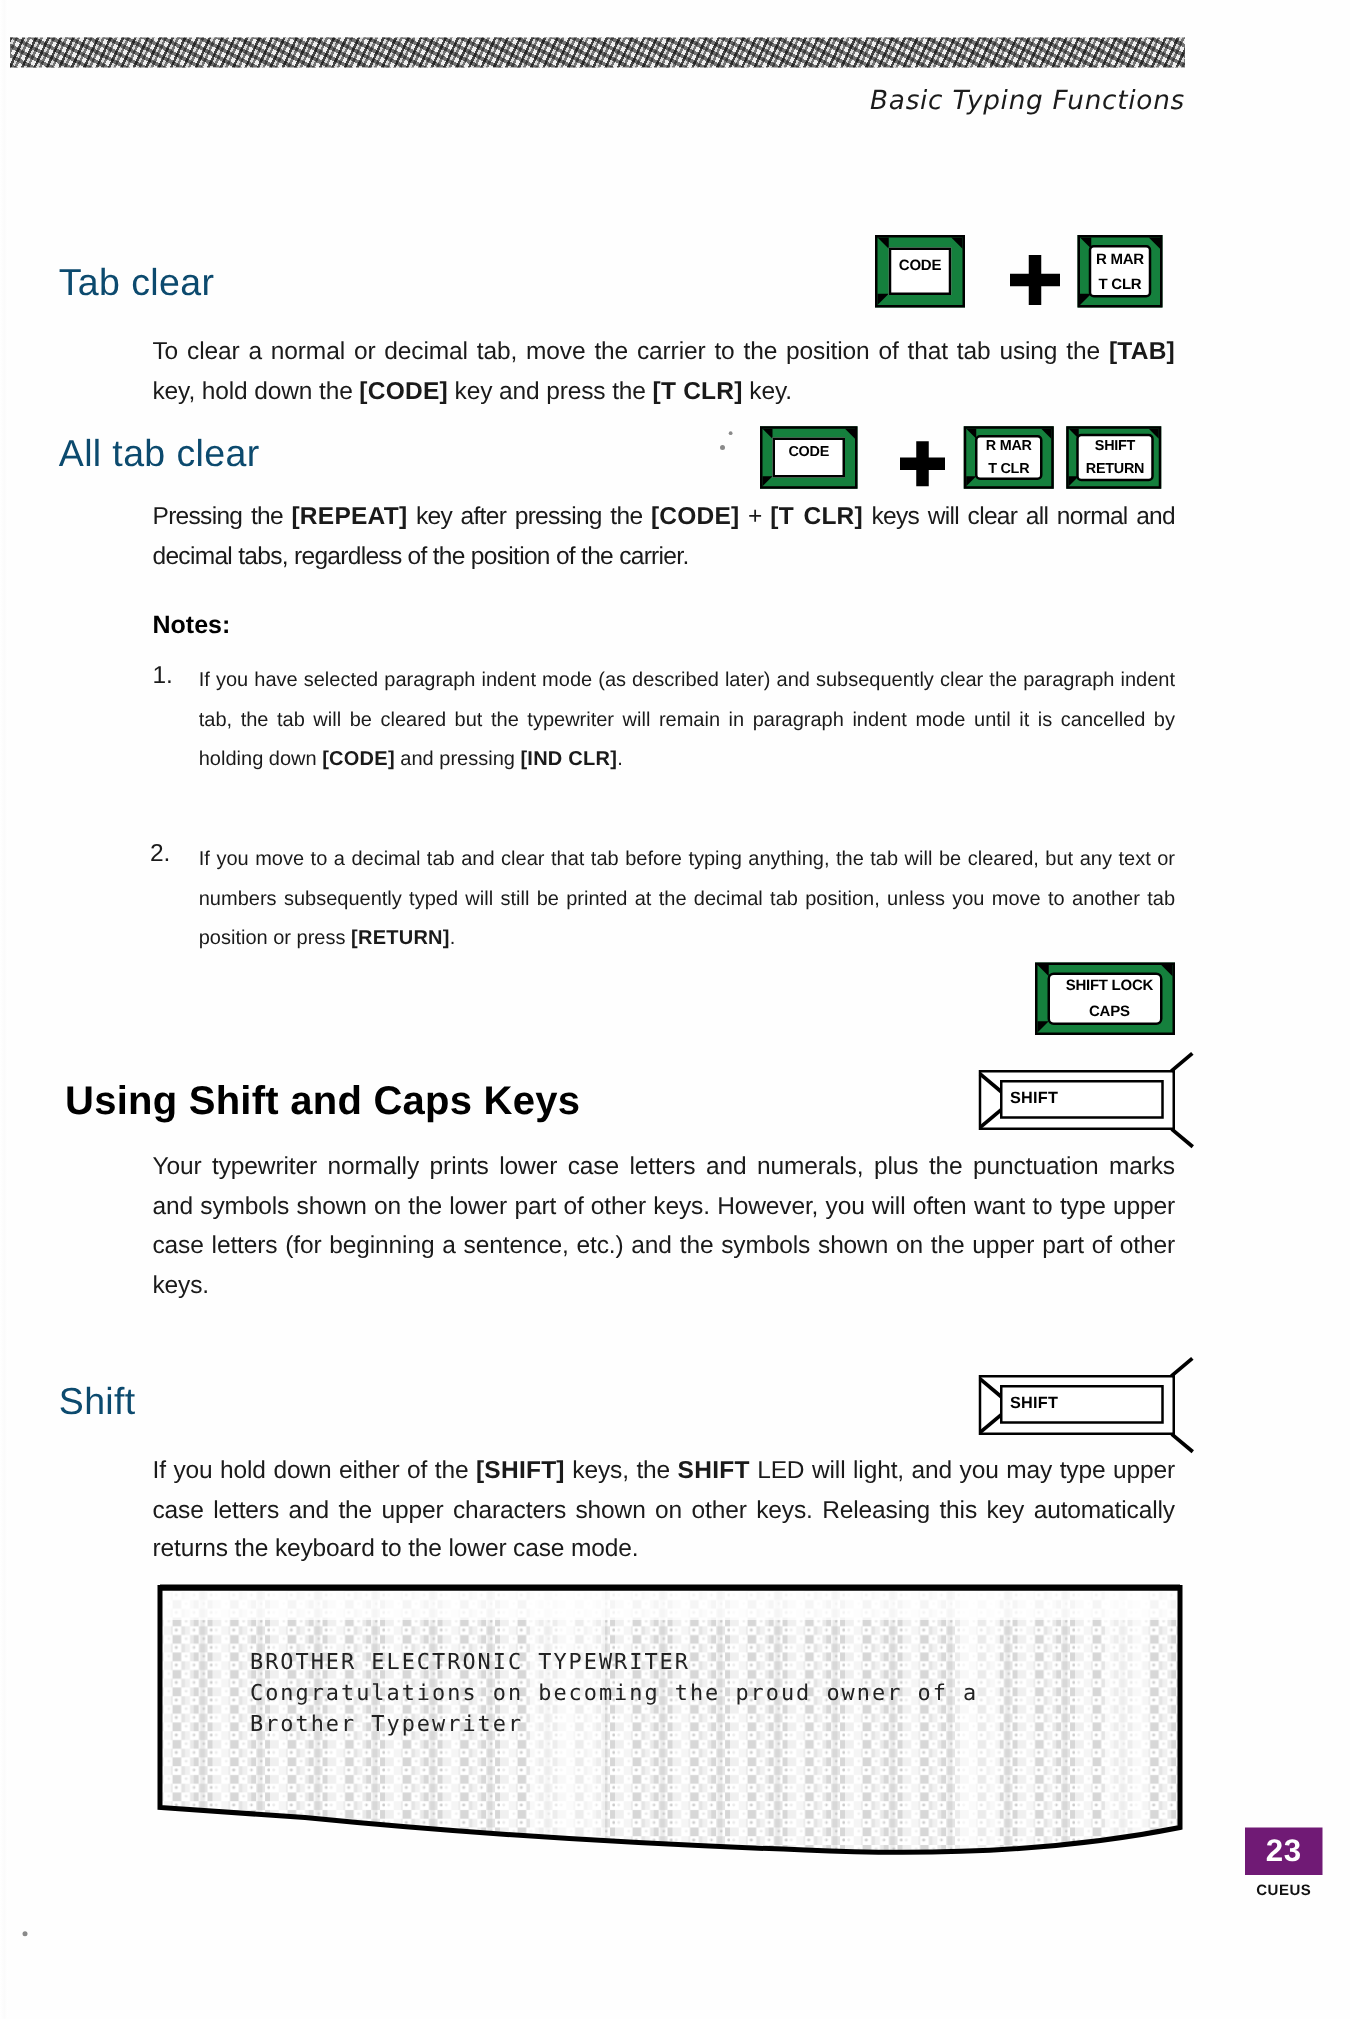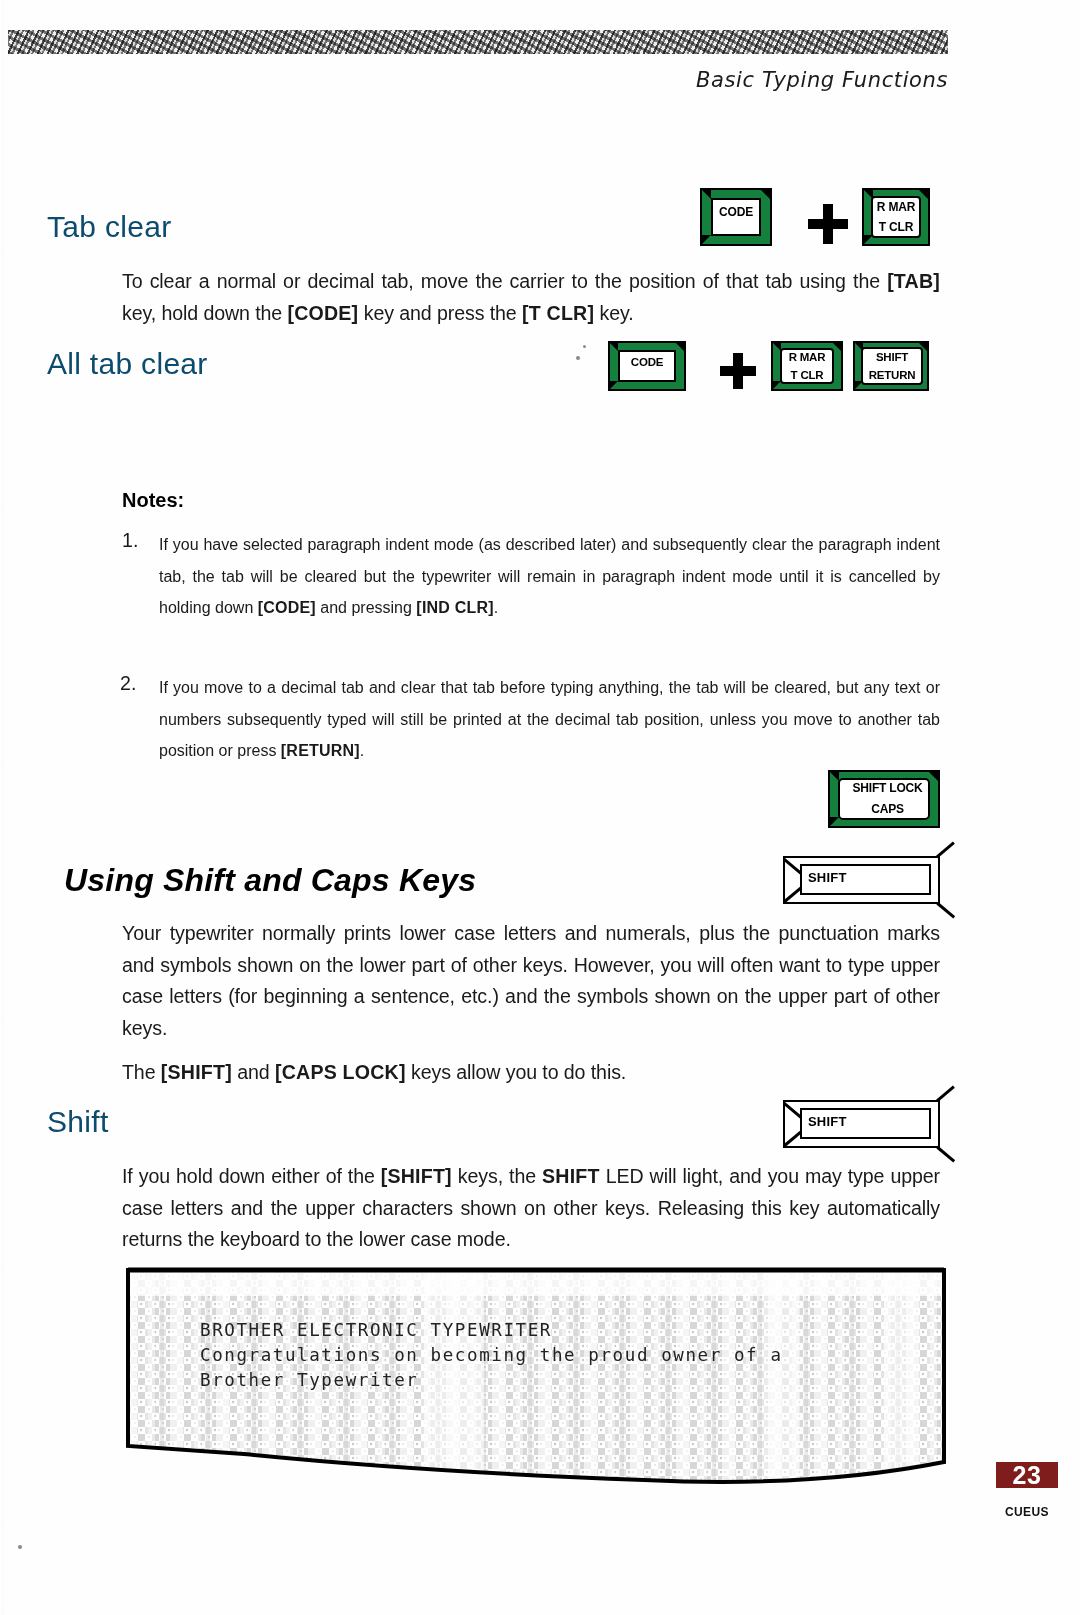--- a/index.html
+++ b/index.html
@@ -66,27 +66,26 @@
     position: absolute;
     left: 47px;
     font-size: 30px;
     font-weight: 400;
     letter-spacing: .3px;
     color: #0c4a6e;
     white-space: nowrap;
   }
   .h-major {
     position: absolute;
-    left: 64px;
+    left: 52px;
     font-size: 31px;
     font-weight: bold;
     letter-spacing: .2px;
     color: #000;
     white-space: nowrap;
-    font-style: italic;
   }
 
   
   .body-p {
     position: absolute;
     font-size: 19.6px;
     line-height: 31.5px;
     color: #1a1a1a;
     text-align: justify;
     letter-spacing: -0.1px;
@@ -213,22 +212,22 @@
     letter-spacing: 1.6px;
     white-space: pre;
   }
 
   
   .pagenum-box {
     position: absolute;
     right: 22px;
     top: 1462px;
     width: 62px;
-    height: 26px;
-    background: #7f1d1d;
+    height: 38px;
+    background: #701a75;
     color: #fff;
     font-size: 25px;
     font-weight: bold;
     display: flex;
     align-items: center;
     justify-content: center;
     letter-spacing: .5px;
   }
   .pagenum-sub {
     position: absolute;
@@ -331,20 +330,21 @@
       <div class="corner" style="right:2px;top:2px;border-width:0 8px 8px 0;border-color:transparent #000 transparent transparent;"></div>
       <div class="corner" style="left:2px;bottom:2px;border-width:0 0 8px 8px;border-color:transparent transparent transparent #000;"></div>
       <div class="corner" style="right:2px;bottom:2px;border-width:8px 8px 0 0;border-color:transparent transparent #000 transparent;"></div>
       <div class="face" style="left:8px;top:6px;right:6px;bottom:6px;border-radius:4px;">
         <span style="font-size:11.5px;">SHIFT</span>
         <span style="font-size:11.5px;margin-top:5px;">RETURN</span>
       </div>
     </div>
   </div>
 
+  <div class="body-p" style="left:122px;top:398px;width:818px;letter-spacing:-0.55px;"><span>Pressing the </span><span class="kb">[REPEAT]</span><span> key after pressing the </span><span class="kb">[CODE]</span><span> + </span><span class="kb">[T CLR]</span><span> keys will clear all normal and decimal tabs, regardless of the position of the carrier.</span></div>
 
   
   <div class="notes-label" style="top:489px;">Notes:</div>
 
   <div class="note-num" style="left:122px;top:529px;">1.</div>
   <div class="note" style="left:159px;top:529px;width:781px;"><span>If you have selected paragraph indent mode (as described later) and subsequently clear the paragraph indent tab, the tab will be cleared but the typewriter will remain in paragraph indent mode until it is cancelled by holding down </span><span class="kb">[CODE]</span><span> and pressing </span><span class="kb">[IND CLR]</span><span>.</span></div>
 
   <div class="note-num" style="left:120px;top:672px;">2.</div>
   <div class="note" style="left:159px;top:672px;width:781px;"><span>If you move to a decimal tab and clear that tab before typing anything, the tab will be cleared, but any text or numbers subsequently typed will still be printed at the decimal tab position, unless you move to another tab position or press </span><span class="kb">[RETURN]</span><span>.</span></div>
 
@@ -370,21 +370,20 @@
     <div class="diag" style="right:2px;bottom:2px;width:22px;height:2.5px;transform:rotate(-140deg);transform-origin:100% 100%;"></div>
     <div class="sk-face" style="left:17px;top:8px;right:9px;bottom:9px;"></div>
     <div class="sk-label" style="left:25px;top:14px;">SHIFT</div>
   </div>
 
   
   <div class="h-major" style="top:862px;font-size:32px;">Using Shift and Caps Keys</div>
 
   <div class="body-p" style="left:122px;top:918px;width:818px;"><span>Your typewriter normally prints lower case letters and numerals, plus the punctuation marks and symbols shown on the lower part of other keys. However, you will often want to type upper case letters (for beginning a sentence, etc.) and the symbols shown on the upper part of other keys.</span></div>
 
-  <div class="body-p" style="left:122px;top:1057px;width:818px;text-align:left;"><span>The </span><span class="kb">[SHIFT]</span><span> and </span><span class="kb">[CAPS LOCK]</span><span> keys allow you to do this.</span></div>
 
   
   <div class="h-section" style="top:1105px;">Shift</div>
 
   
   <div class="shiftkey" style="left:783px;top:1100px;width:157px;height:48px;">
     <div class="sk-outer"></div>
     <div class="diag" style="left:2px;top:2px;width:24px;height:2.5px;transform:rotate(40deg);"></div>
     <div class="diag" style="right:2px;top:2px;width:22px;height:2.5px;transform:rotate(140deg);transform-origin:100% 0;"></div>
     <div class="diag" style="left:2px;bottom:2px;width:24px;height:2.5px;transform:rotate(-40deg);transform-origin:0 100%;"></div>

